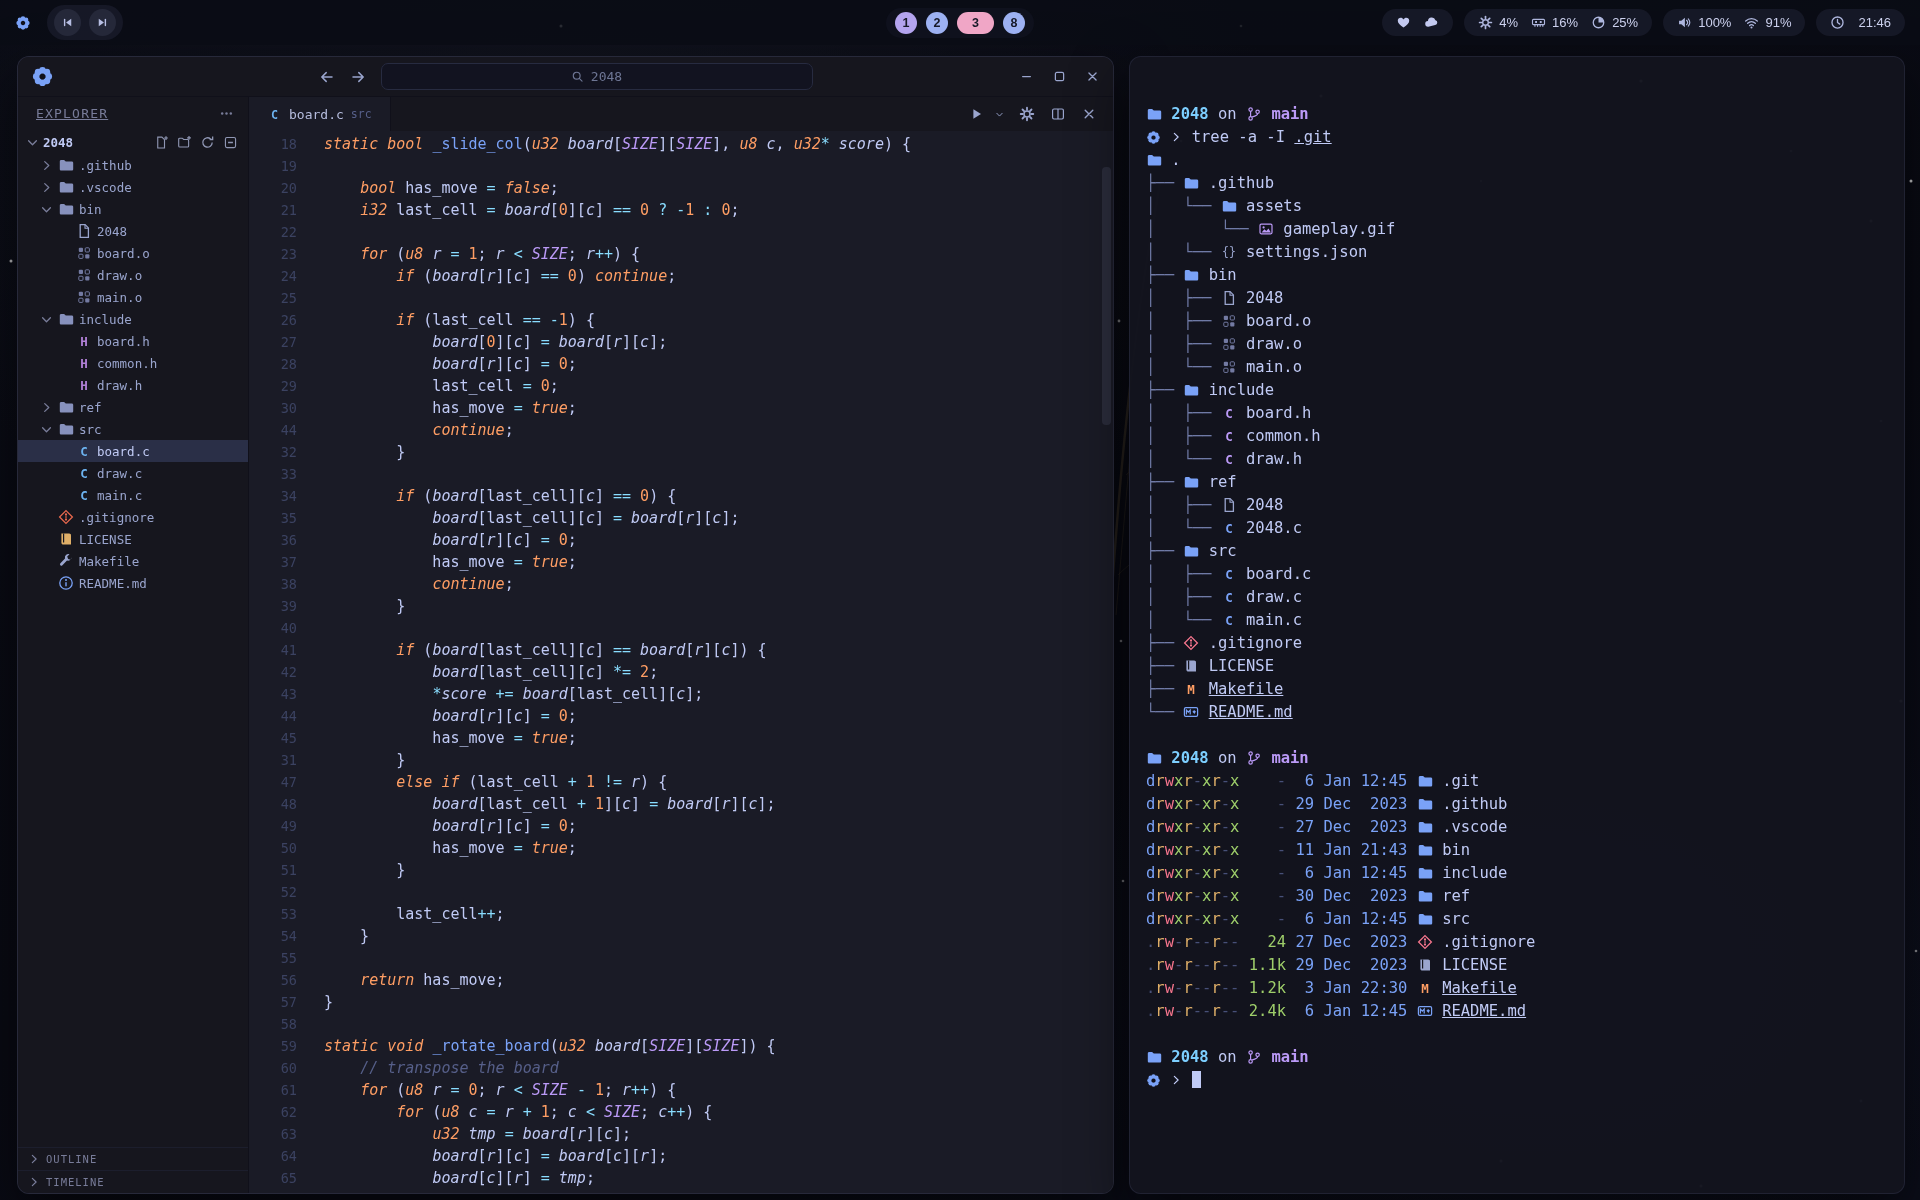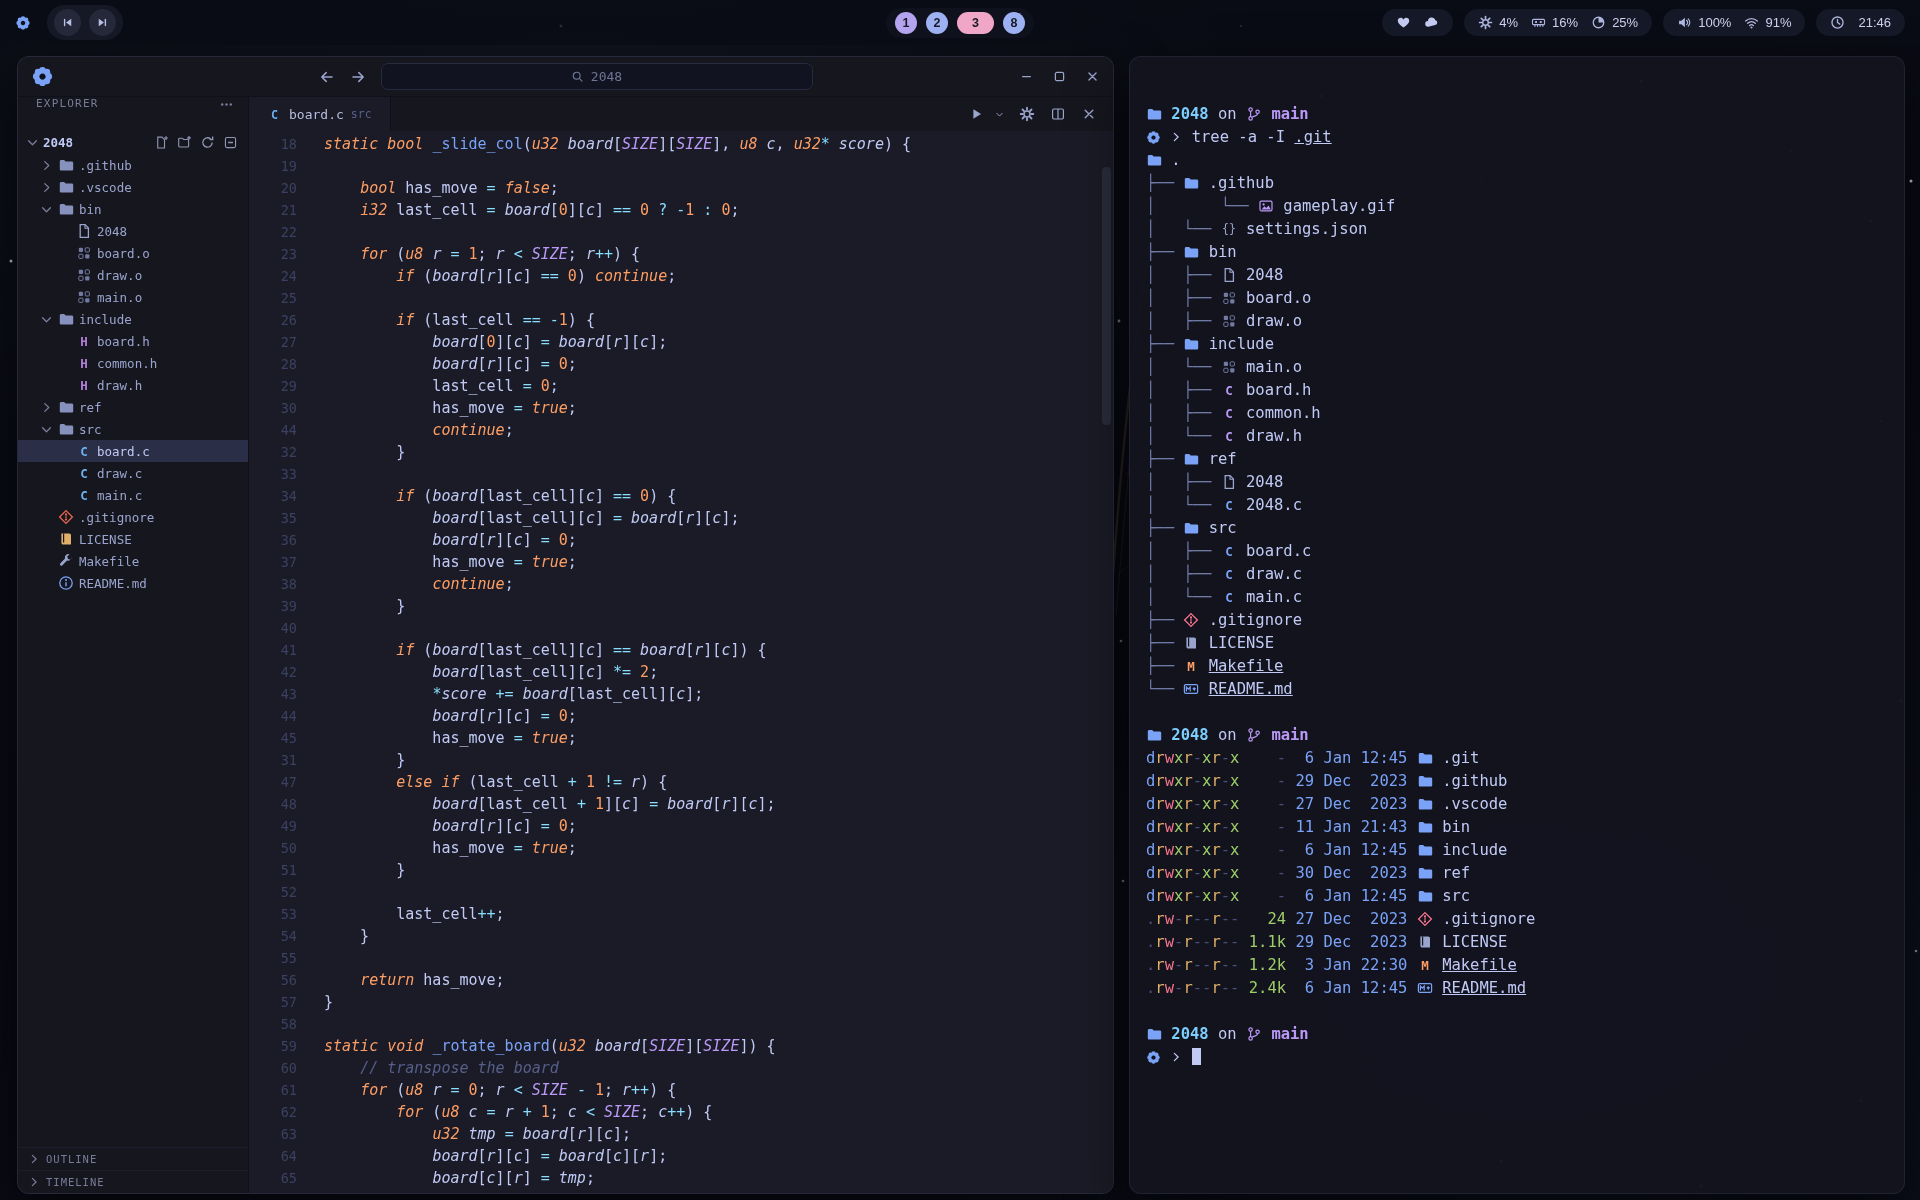--- a/index.html
+++ b/index.html
@@ -74,22 +74,22 @@
   .searchbox { width:432px; height:27px; background:#121320; border:1px solid #272b40;
     border-radius:7px; display:flex; align-items:center; justify-content:center; gap:7px;
     color:#6e7694; font:13px "DejaVu Sans Mono", monospace; cursor:text; }
   .searchbox .ic { width:13px; height:13px; }
   .wctrls { margin-left:auto; display:flex; align-items:center; gap:18px; color:#9aa5ce; z-index:2; }
   .wctrls .ic { width:15px; height:15px; cursor:pointer; }
   
   .vbody { flex:1; display:flex; min-height:0; }
   .sidebar { width:231px; flex:none; background:#16161e; border-right:1px solid #10101a;
     display:flex; flex-direction:column; font-family:"DejaVu Sans Mono", monospace; }
-  .sb-head { height:33px; flex:none; display:flex; align-items:flex-start; padding:0 14px 0 18px;
-    font-size:11px; letter-spacing:1.2px; color:#787c99; }
+  .sb-head { height:33px; flex:none; display:flex; align-items:center; padding:0 14px 0 18px;
+    font-size:13px; letter-spacing:1.2px; color:#787c99;text-decoration:underline; }
   .sb-head .ic { margin-left:auto; width:15px; height:15px; cursor:pointer; }
   .rootrow { height:24px; flex:none; display:flex; align-items:center; gap:4px;
     padding:0 10px 0 8px; color:#c0caf5; font-weight:bold; font-size:12.5px; cursor:pointer; }
   .ract { margin-left:auto; display:flex; gap:8px; color:#8f96b3; }
   .ract .ic { width:15px; height:15px; cursor:pointer; }
   .xtree { flex:none; }
   .xrow { height:22px; display:flex; align-items:center; gap:5px; font-size:12.5px;
     color:#9aa5ce; cursor:pointer; }
   .xrow.sel { background:#2a2f47; color:#c0caf5; }
   .chev { width:13px; height:13px; flex:none; display:inline-flex; color:#787c99; }
@@ -743,20 +743,23 @@
             <circle cx="8" cy="8" r="2" fill="#10111c"></circle>
           </svg></span> <span class="ic parrow" style="color:#c0caf5"><svg viewBox="0 0 16 16" fill="currentColor" aria-hidden="true">
             <path d="M5.8 3.2L10.8 8l-5 4.8" fill="none" stroke="currentColor" stroke-width="1.6" stroke-linecap="round" stroke-linejoin="round"></path>
           </svg></span> <span class="">tree -a -I </span><span class="tu">.git</span></div>
       <div class="trow"><span class="tpre"></span><span class="ic" style="color:#7aa2f7"><svg viewBox="0 0 16 16" fill="currentColor" aria-hidden="true">
             <path d="M1.8 4.4c0-.8.6-1.4 1.4-1.4h2.9l1.7 1.6h6c.8 0 1.4.6 1.4 1.4v6.2c0 .8-.6 1.4-1.4 1.4H3.2c-.8 0-1.4-.6-1.4-1.4z"></path>
           </svg></span> <span class="tnm">.</span></div>
       <div class="trow"><span class="tpre">├── </span><span class="ic" style="color:#7aa2f7"><svg viewBox="0 0 16 16" fill="currentColor" aria-hidden="true">
             <path d="M1.8 4.4c0-.8.6-1.4 1.4-1.4h2.9l1.7 1.6h6c.8 0 1.4.6 1.4 1.4v6.2c0 .8-.6 1.4-1.4 1.4H3.2c-.8 0-1.4-.6-1.4-1.4z"></path>
           </svg></span> <span class="tnm">.github</span></div>
+      <div class="trow"><span class="tpre">│   └── </span><span class="ic" style="color:#7aa2f7"><svg viewBox="0 0 16 16" fill="currentColor" aria-hidden="true">
+            <path d="M1.8 4.4c0-.8.6-1.4 1.4-1.4h2.9l1.7 1.6h6c.8 0 1.4.6 1.4 1.4v6.2c0 .8-.6 1.4-1.4 1.4H3.2c-.8 0-1.4-.6-1.4-1.4z"></path>
+          </svg></span> <span class="tnm">assets</span></div>
       <div class="trow"><span class="tpre">│       └── </span><span class="ic" style="color:#bb9af7"><svg viewBox="0 0 16 16" fill="currentColor" aria-hidden="true">
             <rect x="2" y="3.2" width="12" height="9.6" rx="1.2" fill="none" stroke="currentColor" stroke-width="1.2"></rect>
             <circle cx="5.6" cy="6.4" r="1.1"></circle>
             <path d="M3.6 11.4l2.8-3.2 1.9 1.9 2.2-2.6 2.3 3.9z"></path>
           </svg></span> <span class="tnm">gameplay.gif</span></div>
       <div class="trow"><span class="tpre">│   └── </span><span class="ic" style="color:#9aa5ce"><svg viewBox="0 0 16 16" fill="currentColor" aria-hidden="true">
             <text x="8" y="12" text-anchor="middle" font-size="11.5" font-family="DejaVu Sans Mono, monospace" fill="currentColor">{}</text>
           </svg></span> <span class="tnm">settings.json</span></div>
       <div class="trow"><span class="tpre">├── </span><span class="ic" style="color:#7aa2f7"><svg viewBox="0 0 16 16" fill="currentColor" aria-hidden="true">
             <path d="M1.8 4.4c0-.8.6-1.4 1.4-1.4h2.9l1.7 1.6h6c.8 0 1.4.6 1.4 1.4v6.2c0 .8-.6 1.4-1.4 1.4H3.2c-.8 0-1.4-.6-1.4-1.4z"></path>
@@ -770,29 +773,29 @@
             <rect x="9.2" y="2.8" width="4.2" height="4.2" rx="1" fill="none" stroke="currentColor" stroke-width="1"></rect>
             <rect x="2.8" y="9.2" width="4.2" height="4.2" rx="1" fill="none" stroke="currentColor" stroke-width="1"></rect>
             <rect x="9.2" y="9.2" width="4.2" height="4.2" rx="1"></rect>
           </svg></span> <span class="tnm">board.o</span></div>
       <div class="trow"><span class="tpre">│   ├── </span><span class="ic" style="color:#737aa2"><svg viewBox="0 0 16 16" fill="currentColor" aria-hidden="true">
             <rect x="2.8" y="2.8" width="4.2" height="4.2" rx="1"></rect>
             <rect x="9.2" y="2.8" width="4.2" height="4.2" rx="1" fill="none" stroke="currentColor" stroke-width="1"></rect>
             <rect x="2.8" y="9.2" width="4.2" height="4.2" rx="1" fill="none" stroke="currentColor" stroke-width="1"></rect>
             <rect x="9.2" y="9.2" width="4.2" height="4.2" rx="1"></rect>
           </svg></span> <span class="tnm">draw.o</span></div>
-      <div class="trow"><span class="tpre">├── </span><span class="ic" style="color:#7aa2f7"><svg viewBox="0 0 16 16" fill="currentColor" aria-hidden="true">
-            <path d="M1.8 4.4c0-.8.6-1.4 1.4-1.4h2.9l1.7 1.6h6c.8 0 1.4.6 1.4 1.4v6.2c0 .8-.6 1.4-1.4 1.4H3.2c-.8 0-1.4-.6-1.4-1.4z"></path>
-          </svg></span> <span class="tnm">include</span></div>
       <div class="trow"><span class="tpre">│   └── </span><span class="ic" style="color:#737aa2"><svg viewBox="0 0 16 16" fill="currentColor" aria-hidden="true">
             <rect x="2.8" y="2.8" width="4.2" height="4.2" rx="1"></rect>
             <rect x="9.2" y="2.8" width="4.2" height="4.2" rx="1" fill="none" stroke="currentColor" stroke-width="1"></rect>
             <rect x="2.8" y="9.2" width="4.2" height="4.2" rx="1" fill="none" stroke="currentColor" stroke-width="1"></rect>
             <rect x="9.2" y="9.2" width="4.2" height="4.2" rx="1"></rect>
           </svg></span> <span class="tnm">main.o</span></div>
+      <div class="trow"><span class="tpre">├── </span><span class="ic" style="color:#7aa2f7"><svg viewBox="0 0 16 16" fill="currentColor" aria-hidden="true">
+            <path d="M1.8 4.4c0-.8.6-1.4 1.4-1.4h2.9l1.7 1.6h6c.8 0 1.4.6 1.4 1.4v6.2c0 .8-.6 1.4-1.4 1.4H3.2c-.8 0-1.4-.6-1.4-1.4z"></path>
+          </svg></span> <span class="tnm">include</span></div>
       <div class="trow"><span class="tpre">│   ├── </span><span class="ic" style="color:#bb9af7"><svg viewBox="0 0 16 16" fill="currentColor" aria-hidden="true">
             <text x="8" y="12.6" text-anchor="middle" font-size="12.5" font-weight="bold" font-family="DejaVu Sans Mono, monospace" fill="currentColor">C</text>
           </svg></span> <span class="tnm">board.h</span></div>
       <div class="trow"><span class="tpre">│   ├── </span><span class="ic" style="color:#bb9af7"><svg viewBox="0 0 16 16" fill="currentColor" aria-hidden="true">
             <text x="8" y="12.6" text-anchor="middle" font-size="12.5" font-weight="bold" font-family="DejaVu Sans Mono, monospace" fill="currentColor">C</text>
           </svg></span> <span class="tnm">common.h</span></div>
       <div class="trow"><span class="tpre">│   └── </span><span class="ic" style="color:#bb9af7"><svg viewBox="0 0 16 16" fill="currentColor" aria-hidden="true">
             <text x="8" y="12.6" text-anchor="middle" font-size="12.5" font-weight="bold" font-family="DejaVu Sans Mono, monospace" fill="currentColor">C</text>
           </svg></span> <span class="tnm">draw.h</span></div>
       <div class="trow"><span class="tpre">├── </span><span class="ic" style="color:#7aa2f7"><svg viewBox="0 0 16 16" fill="currentColor" aria-hidden="true">

